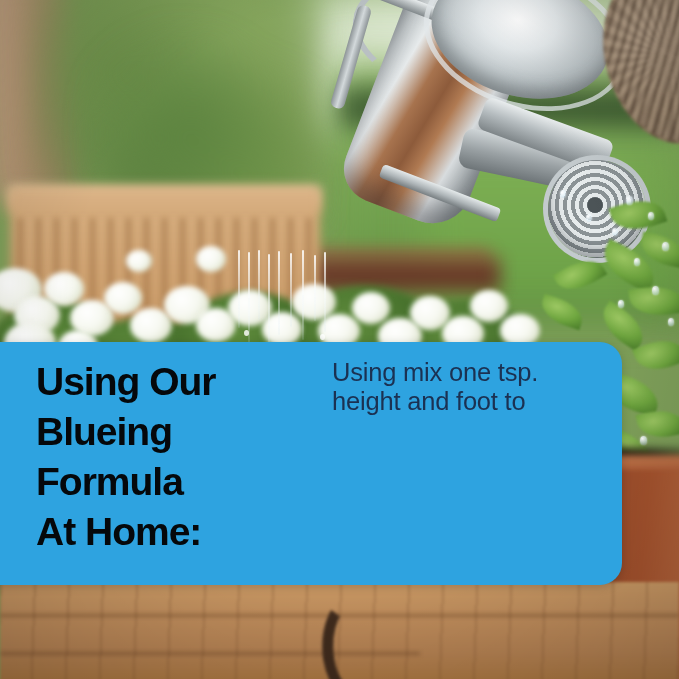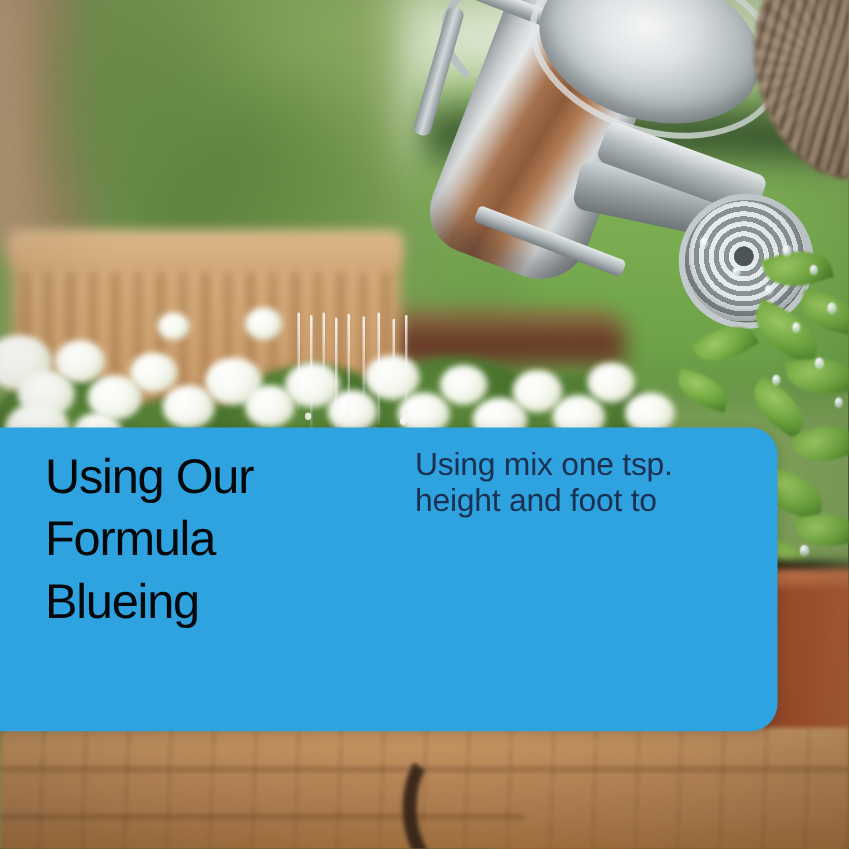--- a/index.html
+++ b/index.html
@@ -328,21 +328,21 @@
     inset: 0;
     padding: 0;
   }
   .headline {
     position: absolute;
     left: 64px;
     top: 15px;
     width: 270px;
     color: #05080b;
     font-size: 39px;
-    font-weight: normal;
+    font-weight: bold;
     line-height: 50px;
     letter-spacing: -1px;
   }
   .headline span { display: block; }
   .bodycopy {
     position: absolute;
     left: 360px;
     top: 16px;
     width: 262px;
     color: #1b3152;
@@ -477,22 +477,23 @@
     <div class="bg-handle"></div>
 
     <div class="vignette"></div>
   </div>
 
   <div class="callout">
     <div class="callout-inner">
 
       <div class="headline">
         <span>Using Our</span>
+        <span>Blueing</span>
         <span>Formula</span>
-        <span>Blueing</span>
+        <span>At Home:</span>
       </div>
 
       <div class="bodycopy">
         <span>Using mix one tsp.</span>
         <span>height and foot to</span>
       </div>
 
     </div>
   </div>
 

